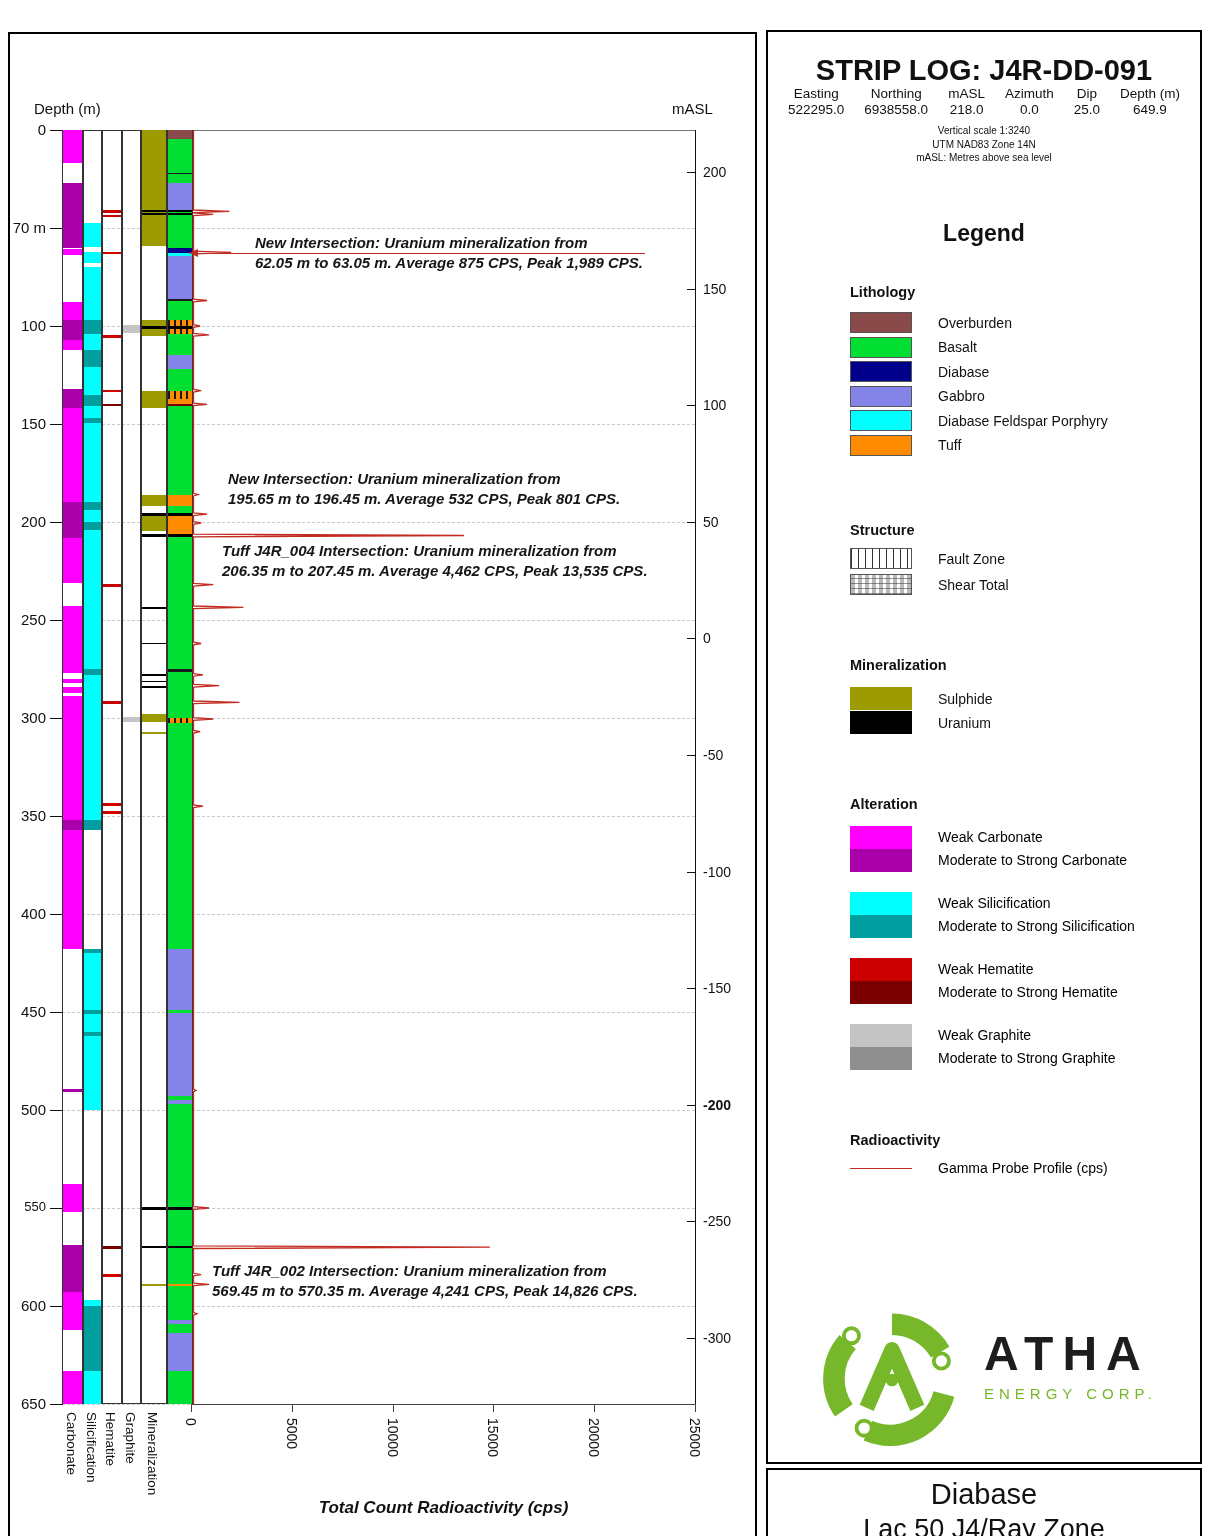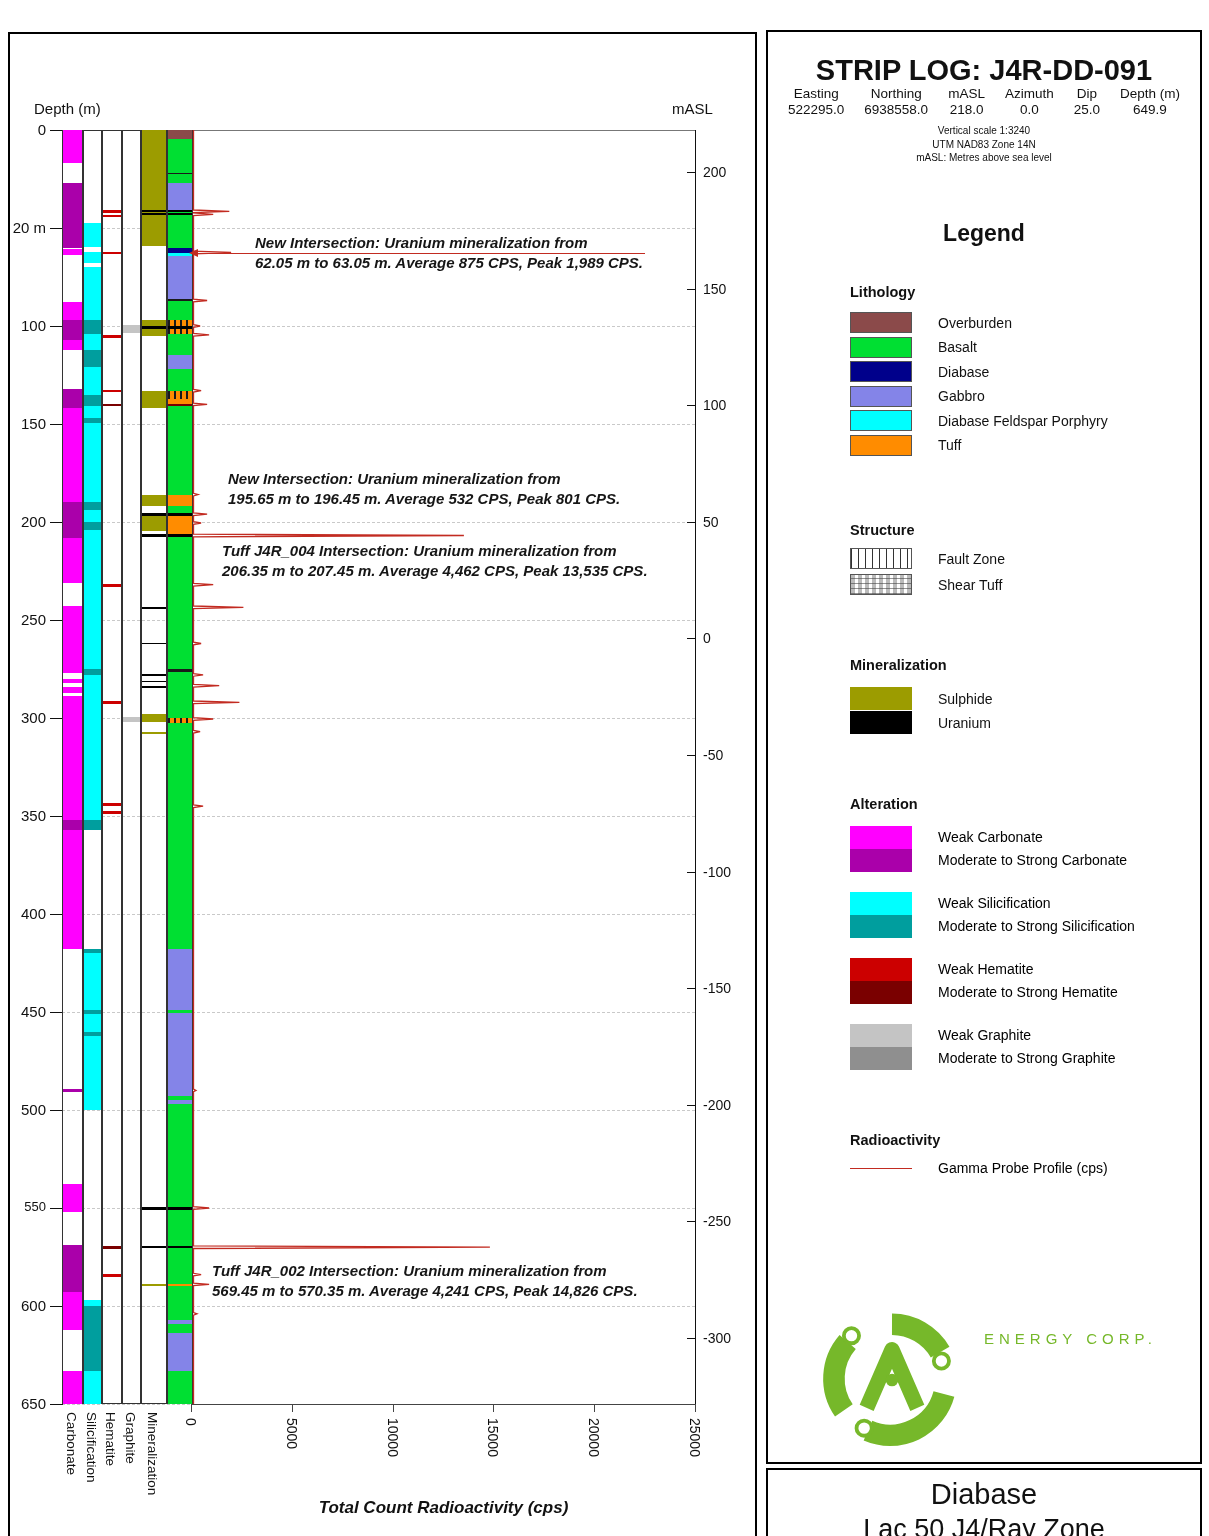--- a/index.html
+++ b/index.html
@@ -35,21 +35,21 @@
   <div class="panel" id="log-panel" style="left:8px;top:8px;width:749px;height:1519px;">
   </div>
   <div class="axis-label" style="left:34px;top:100px;">Depth (m)</div>
   <div class="axis-label" style="left:672px;top:100px;">mASL</div>
   <div id="plot-layer">
       <div style="position: absolute; left: 62px; top: 130px; width: 633px; height: 0px; border-top: 1.2px solid rgb(119, 119, 119);"></div>
       <div style="position: absolute; left: 50px; top: 130px; width: 13px; height: 0px; border-top: 1.4px solid rgb(17, 17, 17);"></div>
       <div style="position: absolute; left: 2px; top: 121px; width: 44px; text-align: right; font-size: 15px; color: rgb(17, 17, 17);">0</div>
       <div style="position: absolute; left: 62px; top: 228px; width: 633px; height: 0px; border-top: 1px dashed rgb(201, 201, 201);"></div>
       <div style="position: absolute; left: 50px; top: 228px; width: 13px; height: 0px; border-top: 1.4px solid rgb(17, 17, 17);"></div>
-      <div style="position: absolute; left: 2px; top: 219px; width: 44px; text-align: right; font-size: 15px; color: rgb(17, 17, 17);">20 m</div>
+      <div style="position: absolute; left: 2px; top: 219px; width: 44px; text-align: right; font-size: 15px; color: rgb(17, 17, 17);">70 m</div>
       <div style="position: absolute; left: 62px; top: 326px; width: 633px; height: 0px; border-top: 1px dashed rgb(201, 201, 201);"></div>
       <div style="position: absolute; left: 50px; top: 326px; width: 13px; height: 0px; border-top: 1.4px solid rgb(17, 17, 17);"></div>
       <div style="position: absolute; left: 2px; top: 317px; width: 44px; text-align: right; font-size: 15px; color: rgb(17, 17, 17);">100</div>
       <div style="position: absolute; left: 62px; top: 424px; width: 633px; height: 0px; border-top: 1px dashed rgb(201, 201, 201);"></div>
       <div style="position: absolute; left: 50px; top: 424px; width: 13px; height: 0px; border-top: 1.4px solid rgb(17, 17, 17);"></div>
       <div style="position: absolute; left: 2px; top: 415px; width: 44px; text-align: right; font-size: 15px; color: rgb(17, 17, 17);">150</div>
       <div style="position: absolute; left: 62px; top: 522px; width: 633px; height: 0px; border-top: 1px dashed rgb(201, 201, 201);"></div>
       <div style="position: absolute; left: 50px; top: 522px; width: 13px; height: 0px; border-top: 1.4px solid rgb(17, 17, 17);"></div>
       <div style="position: absolute; left: 2px; top: 513px; width: 44px; text-align: right; font-size: 15px; color: rgb(17, 17, 17);">200</div>
       <div style="position: absolute; left: 62px; top: 620px; width: 633px; height: 0px; border-top: 1px dashed rgb(201, 201, 201);"></div>
@@ -227,21 +227,21 @@
       <div style="position: absolute; left: 703px; top: 513.8px; font-size: 14px; color: rgb(17, 17, 17);">50</div>
       <div style="position: absolute; left: 687px; top: 638.4px; width: 8px; height: 0px; border-top: 1.3px solid rgb(17, 17, 17);"></div>
       <div style="position: absolute; left: 703px; top: 630.4px; font-size: 14px; color: rgb(17, 17, 17);">0</div>
       <div style="position: absolute; left: 687px; top: 755px; width: 8px; height: 0px; border-top: 1.3px solid rgb(17, 17, 17);"></div>
       <div style="position: absolute; left: 703px; top: 747px; font-size: 14px; color: rgb(17, 17, 17);">-50</div>
       <div style="position: absolute; left: 687px; top: 871.6px; width: 8px; height: 0px; border-top: 1.3px solid rgb(17, 17, 17);"></div>
       <div style="position: absolute; left: 703px; top: 863.6px; font-size: 14px; color: rgb(17, 17, 17);">-100</div>
       <div style="position: absolute; left: 687px; top: 988.2px; width: 8px; height: 0px; border-top: 1.3px solid rgb(17, 17, 17);"></div>
       <div style="position: absolute; left: 703px; top: 980.2px; font-size: 14px; color: rgb(17, 17, 17);">-150</div>
       <div style="position: absolute; left: 687px; top: 1104.8px; width: 8px; height: 0px; border-top: 1.3px solid rgb(17, 17, 17);"></div>
-      <div style="position: absolute; left: 703px; top: 1096.8px; font-size: 14px; color: rgb(17, 17, 17);">-200</div>
+      <div style="position: absolute; left: 703px; top: 1096.8px; font-size: 14px; color: rgb(17, 17, 17); font-weight: bold;">-200</div>
       <div style="position: absolute; left: 687px; top: 1221.4px; width: 8px; height: 0px; border-top: 1.3px solid rgb(17, 17, 17);"></div>
       <div style="position: absolute; left: 703px; top: 1213.4px; font-size: 14px; color: rgb(17, 17, 17);">-250</div>
       <div style="position: absolute; left: 687px; top: 1338px; width: 8px; height: 0px; border-top: 1.3px solid rgb(17, 17, 17);"></div>
       <div style="position: absolute; left: 703px; top: 1330px; font-size: 14px; color: rgb(17, 17, 17);">-300</div>
       <div style="position: absolute; left: 191px; top: 1404px; width: 504px; height: 0px; border-top: 1.6px solid rgb(68, 68, 68);"></div>
       <div style="position: absolute; left: 191px; top: 1404px; width: 0px; height: 8px; border-left: 1.3px solid rgb(68, 68, 68);"></div>
       <div class="vtext" style="position: absolute; left: 183px; top: 1418px; font-size: 14px; color: rgb(17, 17, 17);">0</div>
       <div style="position: absolute; left: 291.8px; top: 1404px; width: 0px; height: 8px; border-left: 1.3px solid rgb(68, 68, 68);"></div>
       <div class="vtext" style="position: absolute; left: 283.8px; top: 1418px; font-size: 14px; color: rgb(17, 17, 17);">5000</div>
       <div style="position: absolute; left: 392.6px; top: 1404px; width: 0px; height: 8px; border-left: 1.3px solid rgb(68, 68, 68);"></div>
@@ -338,21 +338,21 @@
       </div>
 
     <div class="sec-head" style="left:82px;top:490px;">Structure</div>
     <div id="struct-rows">
         <div class="lg-row" style="left: 82px; top: 516px;">
           <div class="lg-swatch fault-swatch"></div>
           <div class="lg-label">Fault Zone</div>
         </div>
         <div class="lg-row" style="left: 82px; top: 542px;">
           <div class="lg-swatch shear-swatch"></div>
-          <div class="lg-label">Shear Tuff</div>
+          <div class="lg-label">Shear Total</div>
         </div>
       </div>
 
     <div class="sec-head" style="left:82px;top:625px;">Mineralization</div>
     <div id="min-rows">
         <div class="lg-row" style="left: 82px; top: 655px;">
           <div class="lg-swatch" style="background:#9C9C00;border:none;height:23px;"></div>
           <div class="lg-label">Sulphide</div>
         </div>
         <div class="lg-row" style="left: 82px; top: 679px;">
@@ -404,20 +404,21 @@
           <path d="M 101 71 A 44 44 0 0 1 41 100"></path>
           <path d="M 22 84 A 44 44 0 0 1 25 30"></path>
         </g>
         <path d="M40 82 L60 36 L80 82" fill="none" stroke="#76B82A" stroke-width="12" stroke-linejoin="round"></path>
         <circle cx="28" cy="25" r="6" fill="#fff" stroke="#76B82A" stroke-width="3"></circle>
         <circle cx="99" cy="45" r="6" fill="#fff" stroke="#76B82A" stroke-width="3"></circle>
         <circle cx="38" cy="98" r="6" fill="#fff" stroke="#76B82A" stroke-width="3"></circle>
         <circle cx="60" cy="60" r="5" fill="#76B82A"></circle>
       </svg>
       <div class="abs" style="left:168px;top:22px;">
+        <div class="logo-text-main">ATHA</div>
         <div class="logo-text-sub">ENERGY CORP.</div>
       </div>
     </div>
   </div>
 
   <div class="panel" style="left:766px;top:1444px;width:436px;height:85px;">
     <div class="footer-box" style="left:0;top:8px;width:100%;font-size:29px;">Diabase</div>
     <div class="footer-box" style="left:0;top:44px;width:100%;font-size:27px;">Lac 50 J4/Ray Zone</div>
   </div>
 

